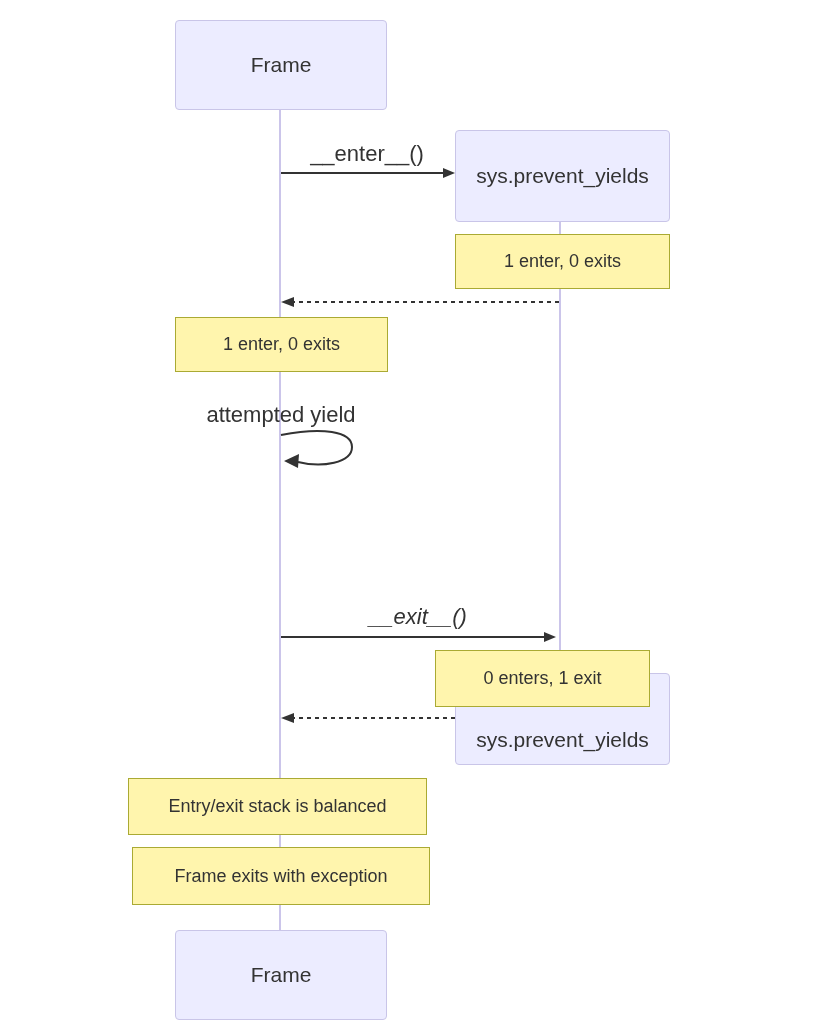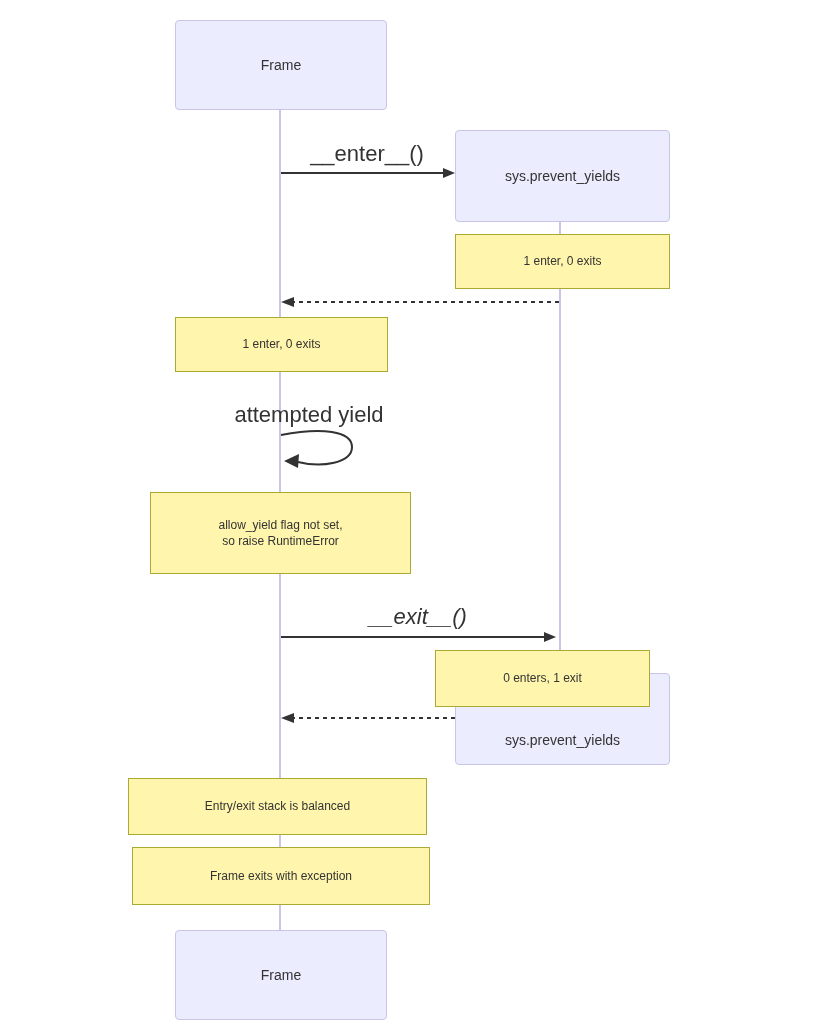--- a/index.html
+++ b/index.html
@@ -12,28 +12,28 @@
   .lifeline{stroke:var(--lifeline,#cbc5ea);stroke-width:2;}
   .arrow{stroke:var(--arrow,#333);stroke-width:2;fill:none;}
   .dashed{stroke-dasharray:4 4;}
   .arrowhead{fill:var(--arrow,#333);stroke:none;}
   .actor{
     position:absolute;z-index:2;
     background:var(--actor-fill,#ECECFF);
     border:1px solid var(--actor-border,#c9c5e8);
     border-radius:4px;
     display:flex;align-items:center;justify-content:center;
-    font-size:14px;
+    font-size:21px;
   }
   .note{
     position:absolute;z-index:3;
     background:var(--note-fill,#fff5ad);
     border:1px solid var(--note-border,#aaaa33);
     display:flex;flex-direction:column;align-items:center;justify-content:center;
-    font-size:12px;text-align:center;line-height:1.35;
+    font-size:18px;text-align:center;line-height:1.35;
   }
   .msg-label{
     position:absolute;z-index:2;transform:translateX(-50%);
     font-size:22px;white-space:nowrap;
   }
 </style>
 </head>
 <body>
 
 <div class="canvas">
@@ -64,34 +64,30 @@
   </div>
 
   <div class="actor" style="left:455px;top:130px;width:213px;height:90px;">
     <span>sys.prevent_yields</span>
   </div>
 
   <div class="msg-label" style="left:367px;top:141px;">__enter__()</div>
 
   <div class="msg-label" style="left:418px;top:604px;font-style:italic;">__exit__()</div>
 
-  <div class="msg-label" style="left:281px;top:402px;margin-left:28px;">attempted yield</div>
+  <div class="msg-label" style="left:281px;top:402px;">attempted yield</div>
 
   <div class="note" style="left:455px;top:234px;width:213px;height:53px;">
     <span>1 enter, 0 exits</span>
   </div>
 
   <div class="note" style="left:175px;top:317px;width:211px;height:53px;">
     <span>1 enter, 0 exits</span>
   </div>
 
-  <div class="note" style="left:150px;top:492px;width:259px;height:80px;">
-    <span>allow_yield flag not set,</span>
-    <span>so raise RuntimeError</span>
-  </div>
 
   <div class="actor" style="left:455px;top:673px;width:213px;height:90px;z-index:2;">
     <span style="margin-top:42px;">sys.prevent_yields</span>
   </div>
 
   <div class="note" style="left:435px;top:650px;width:213px;height:55px;z-index:3;">
     <span>0 enters, 1 exit</span>
   </div>
 
   <div class="note" style="left:132px;top:847px;width:296px;height:56px;">

